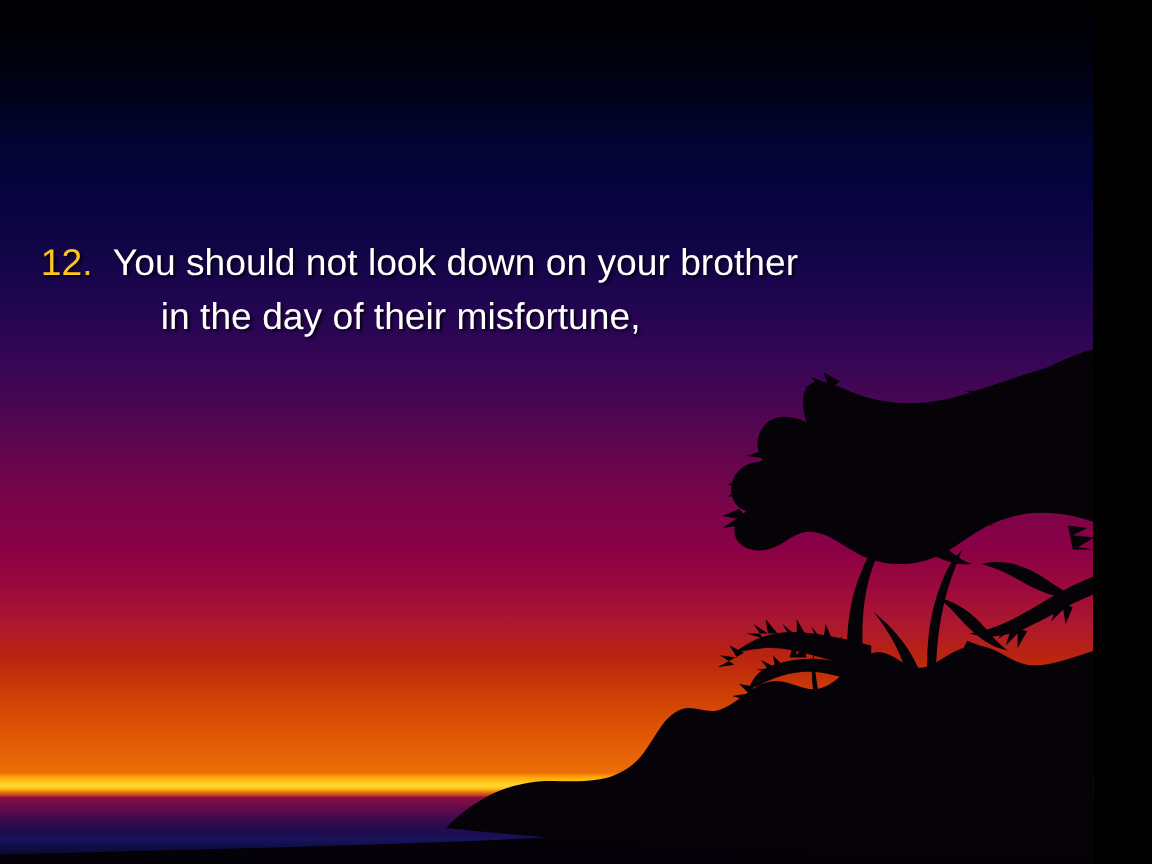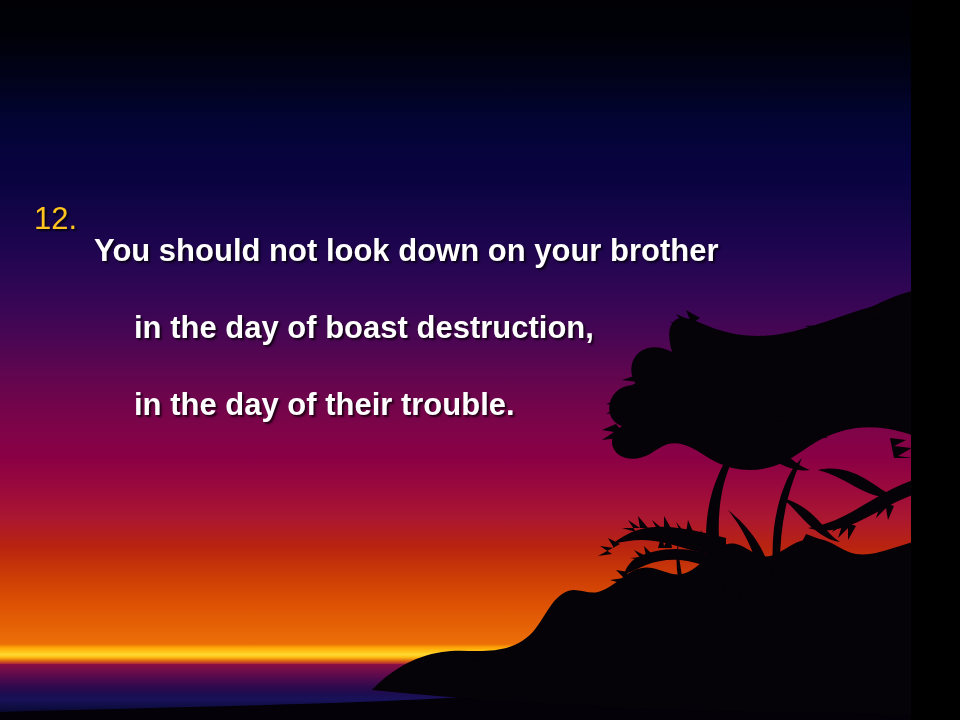--- a/index.html
+++ b/index.html
@@ -146,24 +146,23 @@
   }
 
   .verse-lines {
     flex: 1 1 auto;
   }
 
   .verse-line {
     color: #ffffff;
     font-size: 31px;
     line-height: 45px;
-    font-weight: 700;
+    font-weight: 400;
     white-space: nowrap;
     text-shadow: 2px 2px 2px rgba(0,0,0,0.70);
-    margin-top: 32px;
   }
 
   .verse-line.indent {
     padding-left: 40px;
   }
 </style>
 </head>
 <body>
 
 <div id="slide">
@@ -375,19 +374,18 @@
       </g>
 
     </svg>
   </div>
 
   <div class="verse">
     <div class="verse-row">
       <div class="verse-number">12.</div>
       <div class="verse-lines">
         <div class="verse-line">You should not look down on your brother</div>
-        <div class="verse-line indent">in the day of boast destruction,</div>
-        <div class="verse-line indent">in the day of their trouble.</div>
+        <div class="verse-line indent">in the day of their misfortune,</div>
       </div>
     </div>
   </div>
 
 </div>
 
 </body></html>

